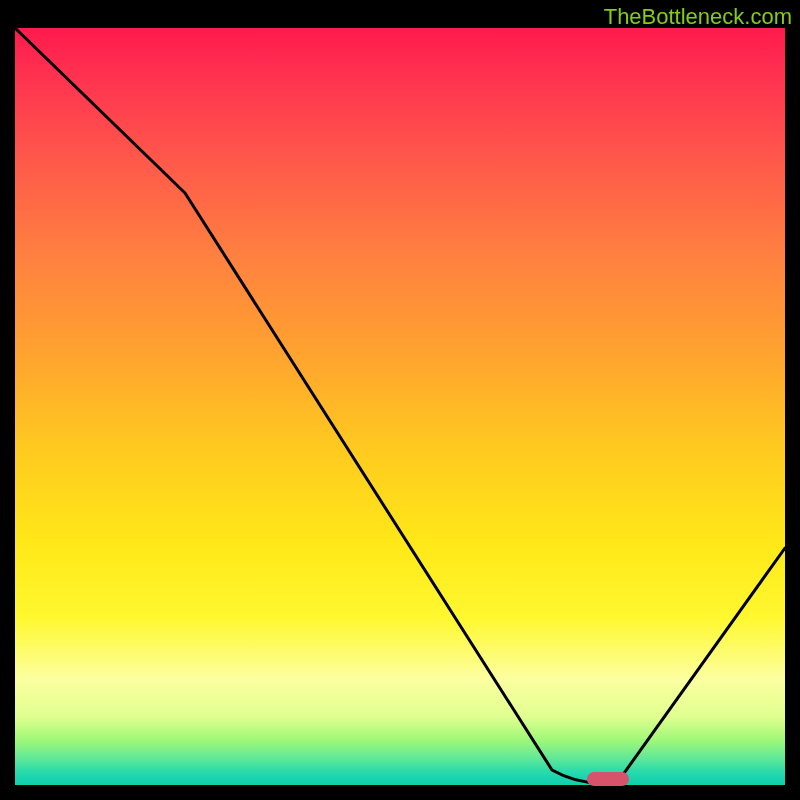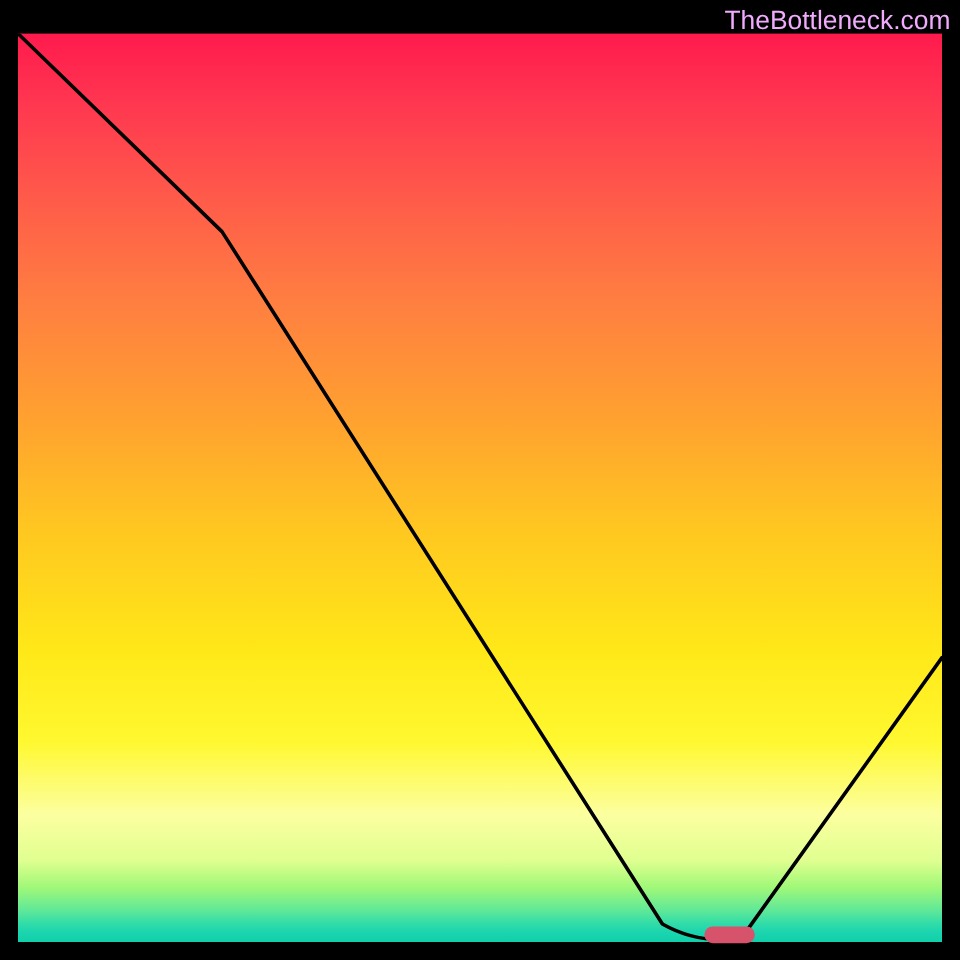--- a/index.html
+++ b/index.html
@@ -8,21 +8,21 @@
     width: 800px;
     height: 800px;
     background: #000;
     position: relative;
     font-family: Arial, Helvetica, sans-serif;
   }
   .watermark {
     position: absolute;
     top: 4px;
     right: 8px;
-    color: #f0abfc;
+    color: #84cc16;
     font-size: 22px;
     font-weight: 500;
     z-index: 10;
   }
   .chart-area {
     position: absolute;
     left: 15px;
     top: 28px;
     width: 770px;
     height: 757px;

